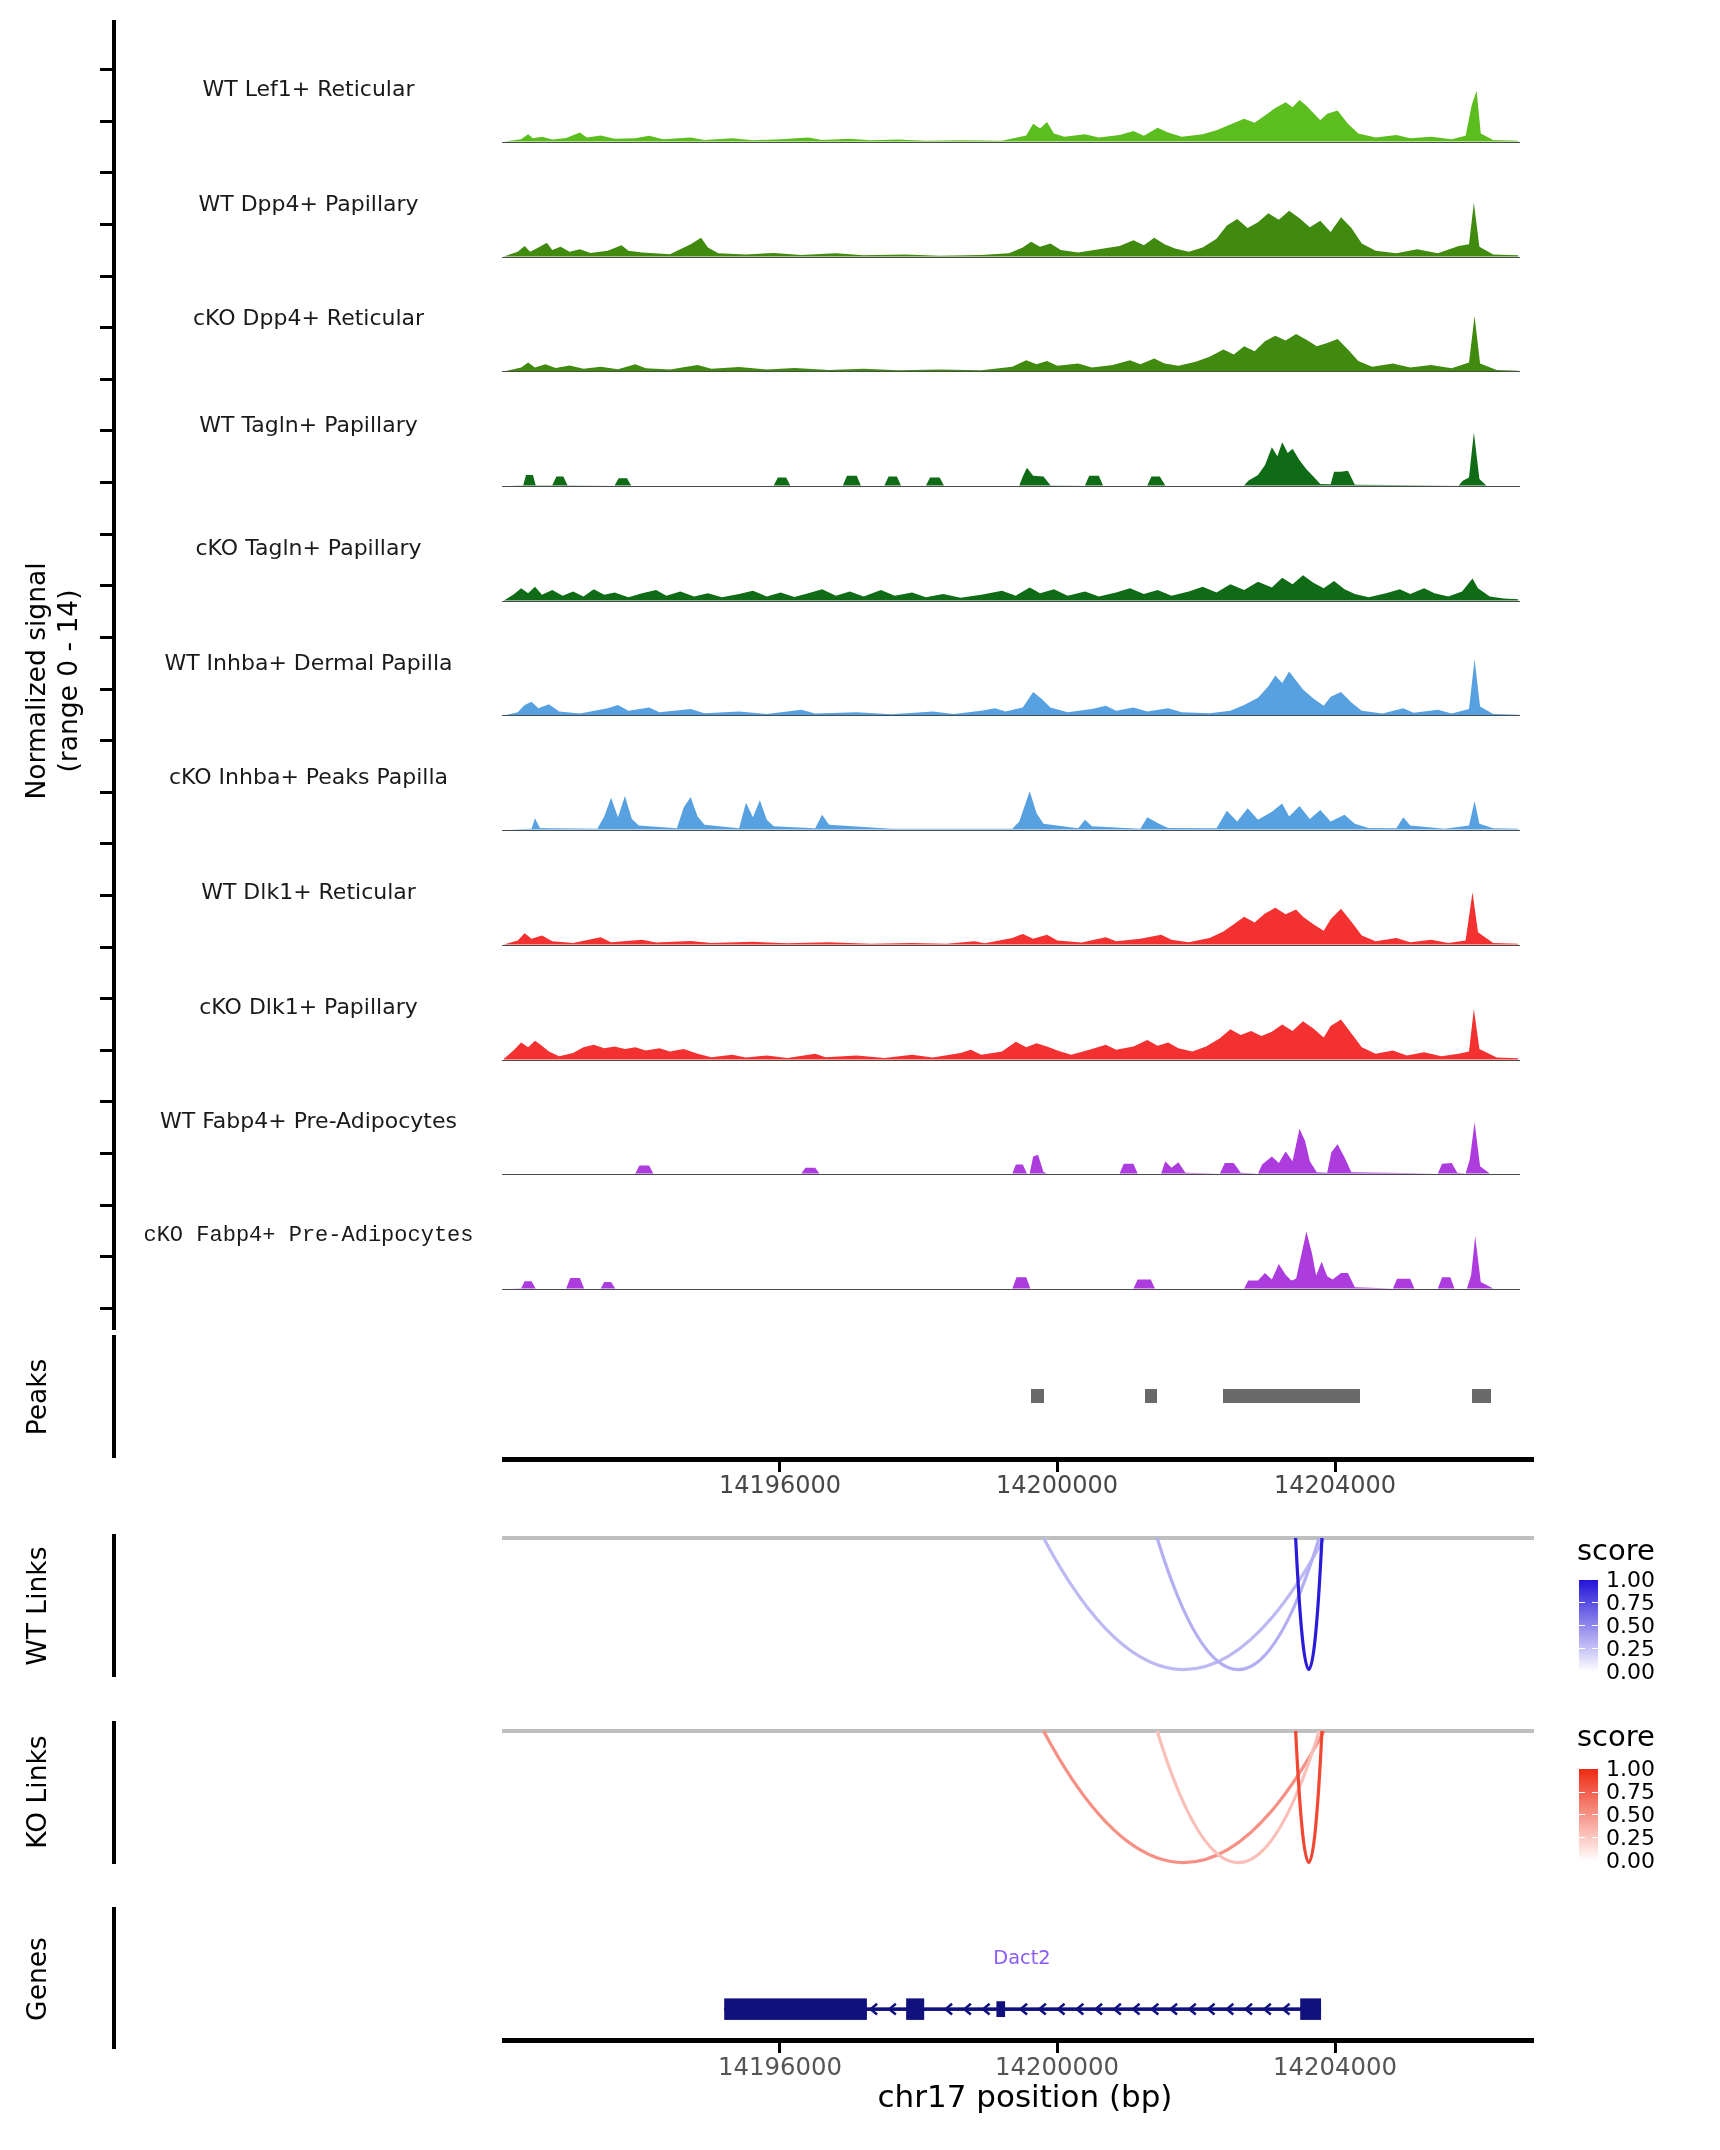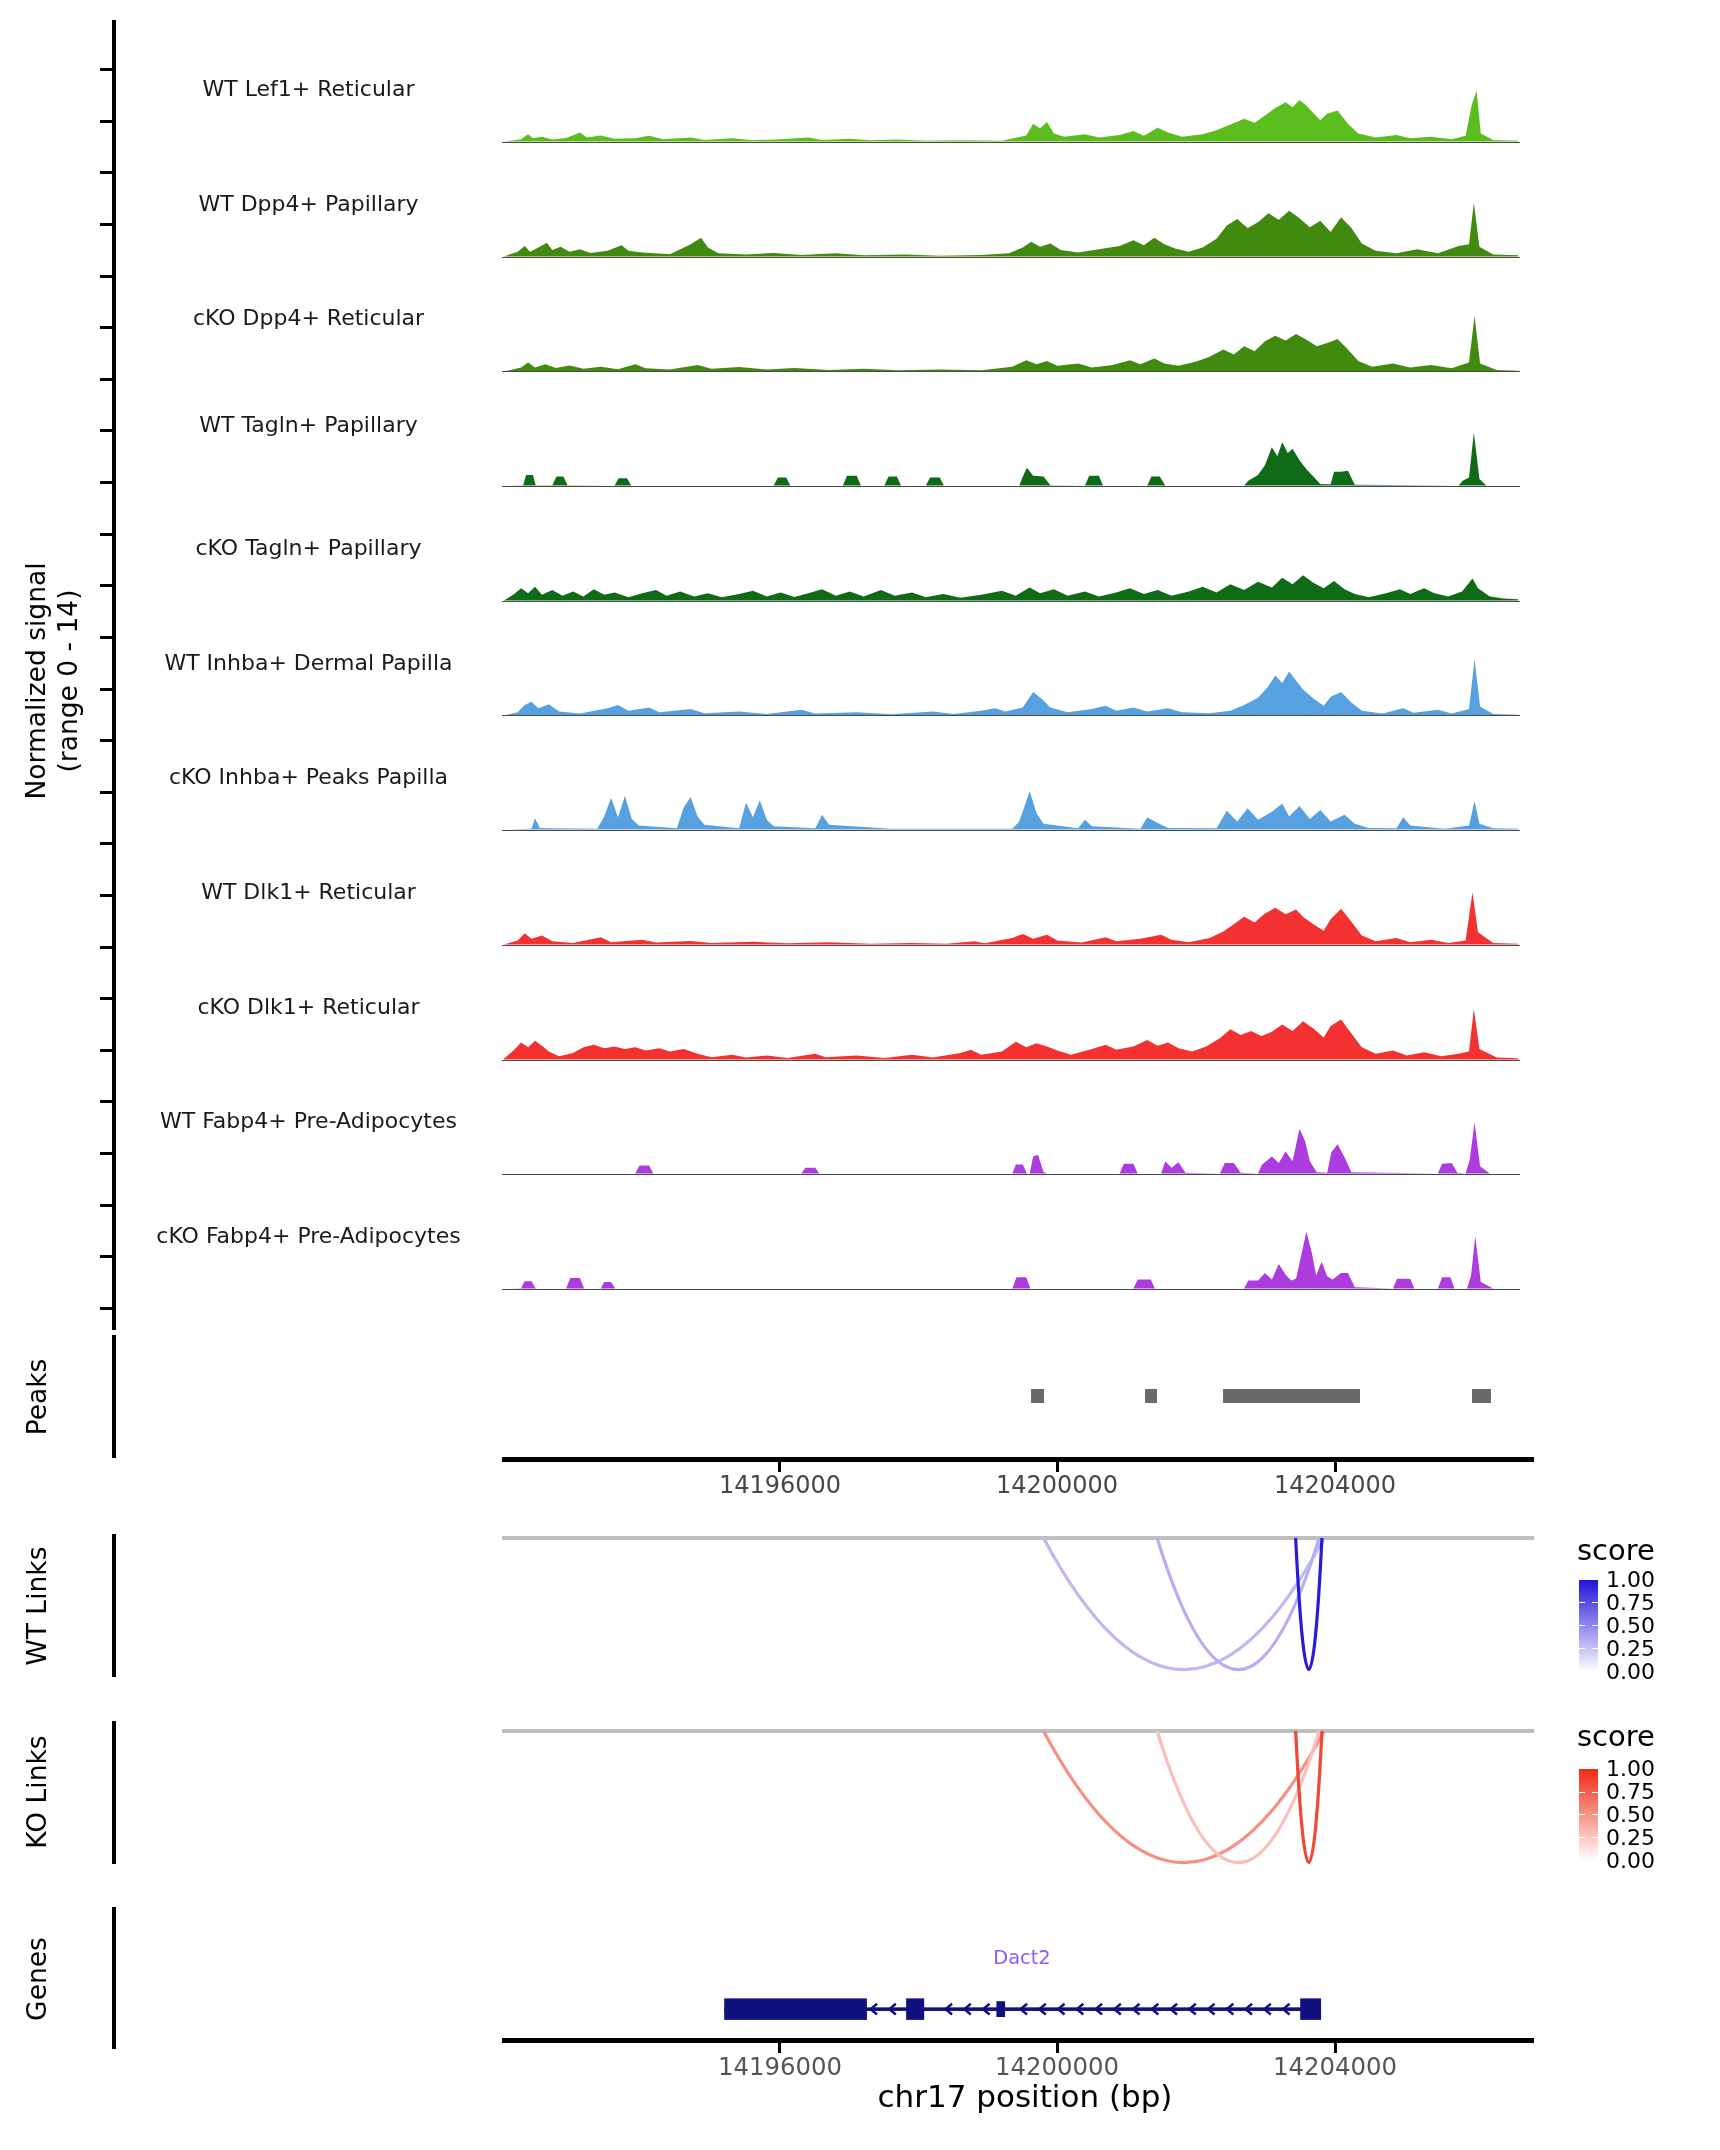--- a/index.html
+++ b/index.html
@@ -91,31 +91,31 @@
       <div class="track-label" style="top: 764px;">cKO Inhba+ Peaks Papilla</div>
       <svg width="1018" height="60" style="left: 502px; top: 771px;" viewBox="0 0 1420 84">
         <path d="M0,82 L0.0,82.0 L38.7,80.9 L43.6,66.0 L50.4,79.7 L67.8,80.3 L130.8,80.9 L140.5,63.7 L150.1,37.4 L159.8,64.9 L169.5,35.1 L179.2,67.1 L188.9,76.3 L242.2,80.3 L251.8,51.1 L261.5,36.3 L271.2,63.7 L280.9,75.1 L329.3,80.3 L339.0,44.3 L348.7,64.9 L358.4,40.9 L368.1,68.3 L377.8,77.4 L435.9,80.3 L445.6,61.4 L455.3,75.1 L542.4,80.9 L711.9,80.9 L721.6,70.6 L736.2,28.3 L745.8,59.1 L755.5,74.0 L804.0,80.3 L813.6,68.3 L823.3,77.4 L891.1,80.9 L900.8,64.9 L915.3,72.9 L929.9,79.7 L997.7,80.3 L1012.2,55.7 L1026.7,70.6 L1041.3,52.3 L1055.8,68.3 L1075.2,56.9 L1089.7,45.4 L1099.4,63.7 L1113.9,48.9 L1128.4,67.1 L1143.0,54.6 L1157.5,70.6 L1176.9,61.4 L1191.4,74.0 L1210.8,79.7 L1249.5,80.3 L1259.2,64.9 L1268.9,76.3 L1317.3,80.9 L1351.2,76.3 L1359.0,42.0 L1365.8,74.0 L1385.1,80.3 L1420.0,80.9 L1420,82 Z" fill="#58a1e0" stroke="none"></path>
       </svg>
       <div class="baseline" style="left: 502px; top: 830px; width: 1018px;"></div>
       <div class="track-label" style="top: 879px;">WT Dlk1+ Reticular</div>
       <svg width="1018" height="60" style="left: 502px; top: 886px;" viewBox="0 0 1420 84">
         <path d="M0,82 L0.0,82.0 L19.4,76.3 L29.1,66.0 L38.7,74.0 L53.3,69.4 L67.8,77.4 L96.9,79.7 L135.6,71.7 L150.1,78.6 L193.7,75.1 L213.1,79.1 L261.5,76.9 L290.6,79.7 L348.7,78.0 L397.1,80.3 L455.3,78.6 L513.4,80.9 L571.5,79.7 L619.9,80.9 L658.7,77.4 L673.2,80.3 L711.9,72.9 L726.5,67.1 L741.0,74.0 L760.4,68.3 L774.9,76.3 L808.8,79.1 L842.7,71.7 L857.2,77.4 L891.1,74.0 L920.2,68.3 L934.7,75.1 L958.9,78.6 L988.0,72.9 L1007.4,63.7 L1021.9,53.4 L1036.4,43.1 L1051.0,51.1 L1065.5,38.6 L1080.0,30.6 L1094.5,39.7 L1109.1,32.9 L1118.8,43.1 L1133.3,53.4 L1147.8,62.6 L1157.5,46.6 L1172.0,31.7 L1186.6,50.0 L1201.1,69.4 L1220.5,77.4 L1249.5,72.9 L1268.9,78.6 L1298.0,75.1 L1322.2,79.7 L1346.4,76.3 L1356.1,8.9 L1363.8,64.9 L1385.1,79.7 L1420.0,80.9 L1420,82 Z" fill="#f43131" stroke="none"></path>
       </svg>
       <div class="baseline" style="left: 502px; top: 945px; width: 1018px;"></div>
-      <div class="track-label" style="top: 994px;">cKO Dlk1+ Reticular</div>
+      <div class="track-label" style="top: 994px;">cKO Dlk1+ Papillary</div>
       <svg width="1018" height="60" style="left: 502px; top: 1001px;" viewBox="0 0 1420 84">
         <path d="M0,82 L0.0,80.9 L14.5,68.3 L24.2,58.0 L33.9,64.9 L43.6,55.7 L53.3,62.6 L63.0,70.6 L77.5,77.4 L96.9,72.9 L111.4,64.9 L125.9,61.4 L140.5,66.0 L155.0,63.7 L169.5,67.1 L184.0,64.9 L198.6,69.4 L217.9,66.0 L232.5,70.6 L251.8,67.1 L271.2,74.0 L290.6,78.6 L319.6,75.1 L339.0,79.1 L368.1,76.3 L397.1,79.7 L435.9,74.0 L450.4,78.6 L494.0,76.3 L532.7,79.7 L571.5,75.1 L600.5,79.1 L639.3,72.9 L653.8,68.3 L668.3,75.1 L697.4,70.6 L716.8,56.9 L731.3,64.9 L745.8,59.1 L760.4,63.7 L774.9,69.4 L794.3,75.1 L823.3,67.1 L842.7,61.4 L857.2,68.3 L881.4,63.7 L900.8,54.6 L915.3,62.6 L929.9,58.0 L944.4,66.0 L963.8,70.6 L983.2,63.7 L1002.5,52.3 L1017.1,39.7 L1031.6,47.7 L1046.1,42.0 L1060.6,48.9 L1075.2,43.1 L1089.7,32.9 L1104.2,42.0 L1118.8,28.3 L1133.3,38.6 L1147.8,51.1 L1157.5,35.1 L1172.0,26.0 L1186.6,45.4 L1201.1,64.9 L1220.5,74.0 L1244.7,69.4 L1264.1,76.3 L1288.3,71.7 L1312.5,77.4 L1336.7,74.0 L1351.2,70.6 L1358.0,11.1 L1365.8,67.1 L1390.0,79.1 L1420.0,80.3 L1420,82 Z" fill="#f43131" stroke="none"></path>
       </svg>
       <div class="baseline" style="left: 502px; top: 1060px; width: 1018px;"></div>
       <div class="track-label" style="top: 1108px;">WT Fabp4+ Pre-Adipocytes</div>
       <svg width="1018" height="60" style="left: 502px; top: 1115px;" viewBox="0 0 1420 84">
         <path d="M0,82 L0.0,82.0 L184.0,82.0 L189.8,70.6 L203.4,70.6 L209.2,82.0 L416.5,82.0 L422.3,74.0 L435.9,74.0 L441.7,82.0 L711.9,82.0 L716.8,69.4 L726.5,69.4 L732.3,82.0 L736.2,82.0 L741.0,58.0 L747.8,55.7 L755.5,79.7 L760.4,82.0 L862.1,82.0 L867.9,68.3 L881.4,68.3 L887.3,82.0 L920.2,82.0 L926.0,64.9 L934.7,74.0 L944.4,66.0 L954.1,80.9 L1002.5,82.0 L1009.3,67.1 L1021.9,67.1 L1031.6,80.9 L1055.8,82.0 L1061.6,69.4 L1075.2,58.0 L1084.9,67.1 L1094.5,51.1 L1104.2,64.9 L1113.9,19.1 L1121.7,36.3 L1128.4,64.9 L1138.1,80.3 L1152.7,80.9 L1158.5,52.3 L1167.2,40.9 L1176.9,59.1 L1186.6,80.3 L1307.6,82.0 L1313.5,68.3 L1327.0,67.1 L1334.8,80.9 L1346.4,82.0 L1352.2,62.6 L1359.0,10.0 L1366.7,71.7 L1380.3,82.0 L1420.0,82.0 L1420,82 Z" fill="#ac3cde" stroke="none"></path>
       </svg>
       <div class="baseline" style="left: 502px; top: 1174px; width: 1018px;"></div>
-      <div class="track-label" style="top: 1223px;">cKO Fabp4+ Pre-Adipocytes</div>
+      <div class="track-label" style="top: 1223px; font-family: Liberation Mono, monospace;">cKO Fabp4+ Pre-Adipocytes</div>
       <svg width="1018" height="60" style="left: 502px; top: 1230px;" viewBox="0 0 1420 84">
         <path d="M0,82 L0.0,82.0 L24.2,81.4 L29.1,71.7 L38.7,71.7 L44.6,82.0 L87.2,82.0 L93.0,67.1 L106.5,67.1 L112.4,82.0 L135.6,82.0 L140.5,72.9 L150.1,72.9 L155.9,82.0 L711.9,82.0 L717.7,66.0 L731.3,66.0 L737.1,82.0 L881.4,82.0 L887.3,69.4 L905.7,69.4 L911.5,82.0 L1036.4,82.0 L1042.2,70.6 L1055.8,70.6 L1065.5,60.3 L1075.2,69.4 L1084.9,47.7 L1094.5,62.6 L1102.3,70.6 L1109.1,68.3 L1123.6,2.0 L1131.4,32.9 L1137.2,63.7 L1144.9,44.3 L1152.7,64.9 L1160.4,69.4 L1172.0,60.3 L1181.7,60.3 L1191.4,80.3 L1244.7,82.0 L1250.5,68.3 L1268.9,68.3 L1274.7,82.0 L1307.6,82.0 L1313.5,66.0 L1325.1,66.0 L1330.9,82.0 L1348.3,82.0 L1354.1,63.7 L1359.9,8.9 L1367.7,72.9 L1385.1,82.0 L1420.0,82.0 L1420,82 Z" fill="#ac3cde" stroke="none"></path>
       </svg>
       <div class="baseline" style="left: 502px; top: 1289px; width: 1018px;"></div>
     </div>
 
   <div class="vbar" style="left:112px;top:1335px;height:123px;"></div>
   <div class="rot" style="left:36px;top:1397px;font-size:26.5px;color:#000;">Peaks</div>
   <div id="peaks">
       <div style="position: absolute; left: 1031px; width: 13px; top: 1389px; height: 14.3px; background: rgb(105, 105, 105);"></div>

